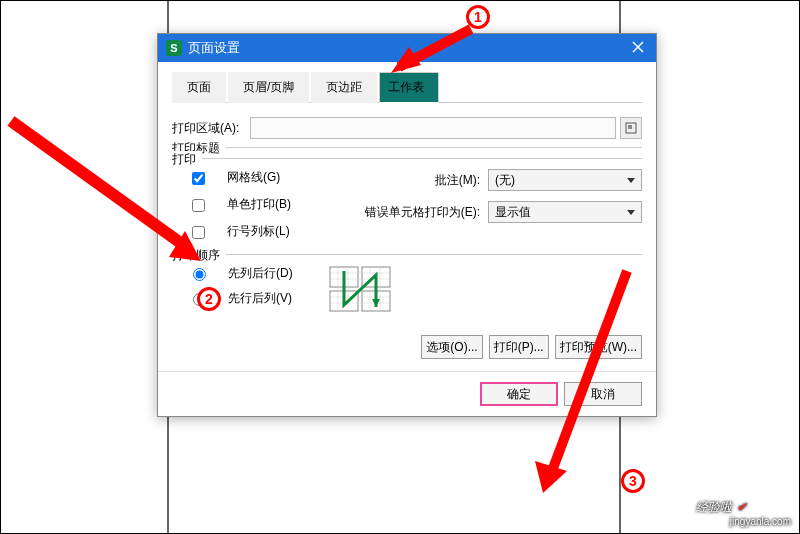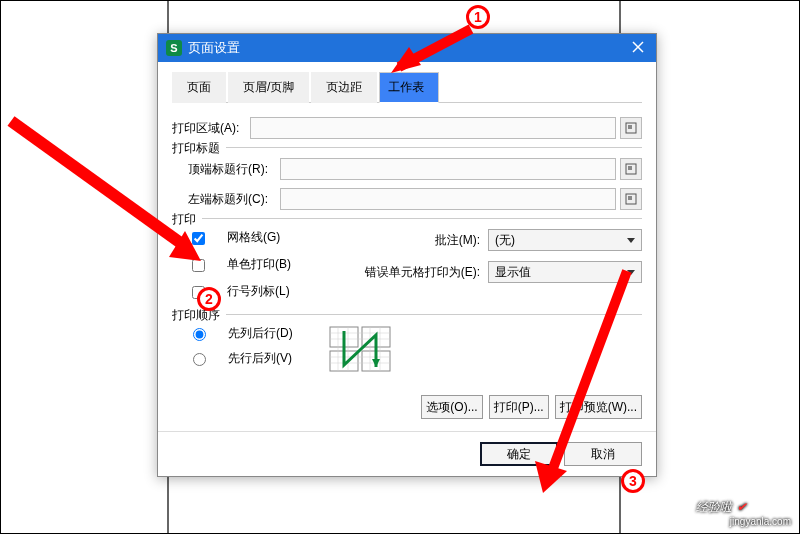--- a/index.html
+++ b/index.html
@@ -7,21 +7,21 @@
   .bg-lines { position: absolute; top: 0; left: 166px; width: 454px; height: 534px; border-left: 2px solid #666; border-right: 2px solid #666; }
   .dialog { position: absolute; left: 156px; top: 32px; width: 500px; background: #fff; border: 1px solid #888; box-shadow: 0 2px 12px rgba(0,0,0,0.3); }
   .titlebar { background: #2072db; color: #fff; height: 28px; display: flex; align-items: center; padding: 0 8px; }
   .titlebar .logo { width: 16px; height: 16px; background: #0f8a46; border-radius: 3px; display: inline-flex; align-items: center; justify-content: center; color: #fff; font-weight: bold; font-size: 11px; margin-right: 6px; }
   .titlebar .title { flex: 1; font-size: 13px; }
   .titlebar .close { cursor: pointer; padding: 0 4px; }
   .titlebar .close svg { width: 12px; height: 12px; }
   .content { padding: 10px 14px 12px 14px; }
   .tabs { border-bottom: 1px solid #ccc; display: flex; }
   .tab { padding: 6px 14px; cursor: pointer; border: 1px solid transparent; border-bottom: none; background: #f0f0f0; margin-right: 2px; margin-bottom: -1px; }
-  .tab.active { background: #3b82f6; border: 1px solid #ccc; border-bottom: 1px solid #fff; padding-left: 8px; }
+  .tab.active { background: #0f766e; border: 1px solid #ccc; border-bottom: 1px solid #fff; padding-left: 8px; }
   .section { margin-top: 14px; }
   .label-row { display: flex; align-items: center; margin-bottom: 8px; }
   .label-row label { width: 78px; text-align: left; }
   .label-row input[type=text] { flex: 1; height: 22px; border: 1px solid #bbb; background: #fafafa; padding: 0 4px; }
   .range-btn { width: 22px; height: 22px; border: 1px solid #bbb; background: #eee; margin-left: 4px; display: flex; align-items: center; justify-content: center; cursor: pointer; }
   .range-btn svg { width: 12px; height: 12px; }
   .groupline { position: relative; border-top: 1px solid #ccc; margin-top: 4px; margin-bottom: 10px; }
   .groupline .gt { position: absolute; top: -8px; left: 0; background: #fff; padding-right: 6px; }
   .indent { margin-left: 16px; }
   .check-row, .radio-row { display: flex; align-items: flex-start; margin-bottom: 8px; gap: 16px; }
@@ -77,42 +77,20 @@
           <svg viewBox="0 0 12 12">
               <rect x="1" y="1" width="10" height="10" fill="none" stroke="#555"></rect>
               <rect x="3" y="3" width="4" height="4" fill="#888"></rect>
             </svg>
         </span>
       </div>
     </div>
 
     <div class="groupline">
       <span class="gt">打印标题</span>
-    </div>
-    <div class="indent">
-      <div class="label-row">
-        <label style="width:92px">顶端标题行(R):</label>
-        <input type="text" value="" style="">
-        <span class="range-btn">
-          <svg viewBox="0 0 12 12">
-              <rect x="1" y="1" width="10" height="10" fill="none" stroke="#555"></rect>
-              <rect x="3" y="3" width="4" height="4" fill="#888"></rect>
-            </svg>
-        </span>
-      </div>
-      <div class="label-row">
-        <label style="width:92px">左端标题列(C):</label>
-        <input type="text" value="" style="">
-        <span class="range-btn">
-          <svg viewBox="0 0 12 12">
-              <rect x="1" y="1" width="10" height="10" fill="none" stroke="#555"></rect>
-              <rect x="3" y="3" width="4" height="4" fill="#888"></rect>
-            </svg>
-        </span>
-      </div>
     </div>
 
     <div class="groupline">
       <span class="gt">打印</span>
     </div>
     <div class="indent cols">
       <div class="col-left">
         <div class="check-row">
           <input type="checkbox" checked="" style="">
           <span>网格线(G)</span>
@@ -178,21 +156,21 @@
     </div>
 
     <div class="btn-row">
       <div class="btn">选项(O)...</div>
       <div class="btn">打印(P)...</div>
       <div class="btn">打印预览(W)...</div>
     </div>
   </div>
 
   <div class="footer-btns">
-    <div class="btn" style="border:2px solid #0f172a;">确定</div>
+    <div class="btn" style="border:2px solid #ec4899;">确定</div>
     <div class="btn">取消</div>
   </div>
 </div>
 
 <svg class="arrow-svg" style="left:390px; top:14px;" width="140" height="60">
   <line x1="80" y1="14" x2="8" y2="52" stroke="#ff0000" stroke-width="10"></line>
   <polygon points="0,58 30,50 18,32" fill="#ff0000"></polygon>
 </svg>
 <div class="marker" style="left:465px; top:4px;">1</div>
 

